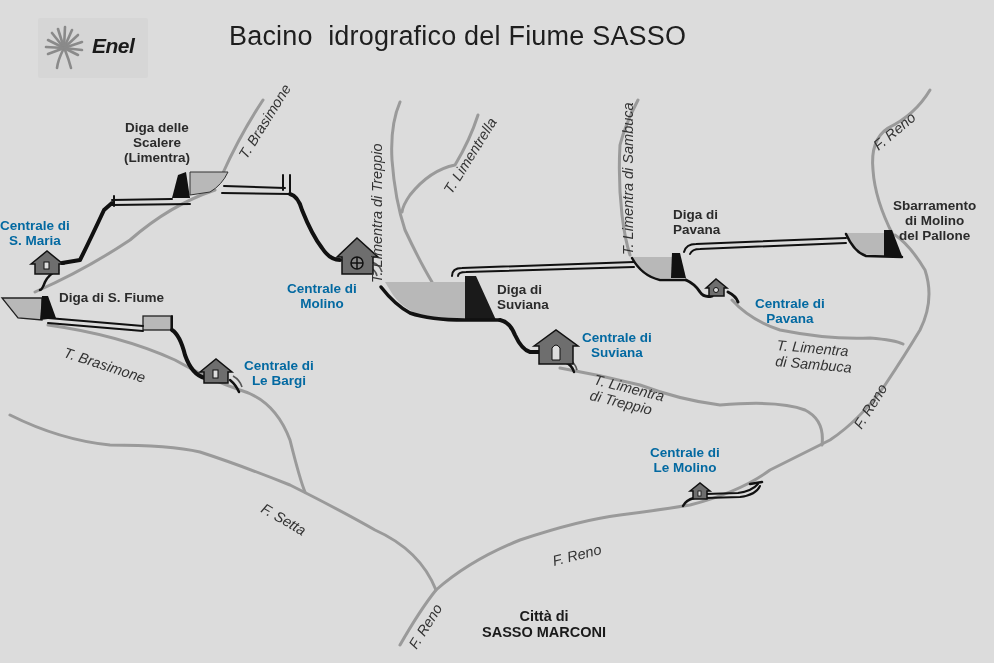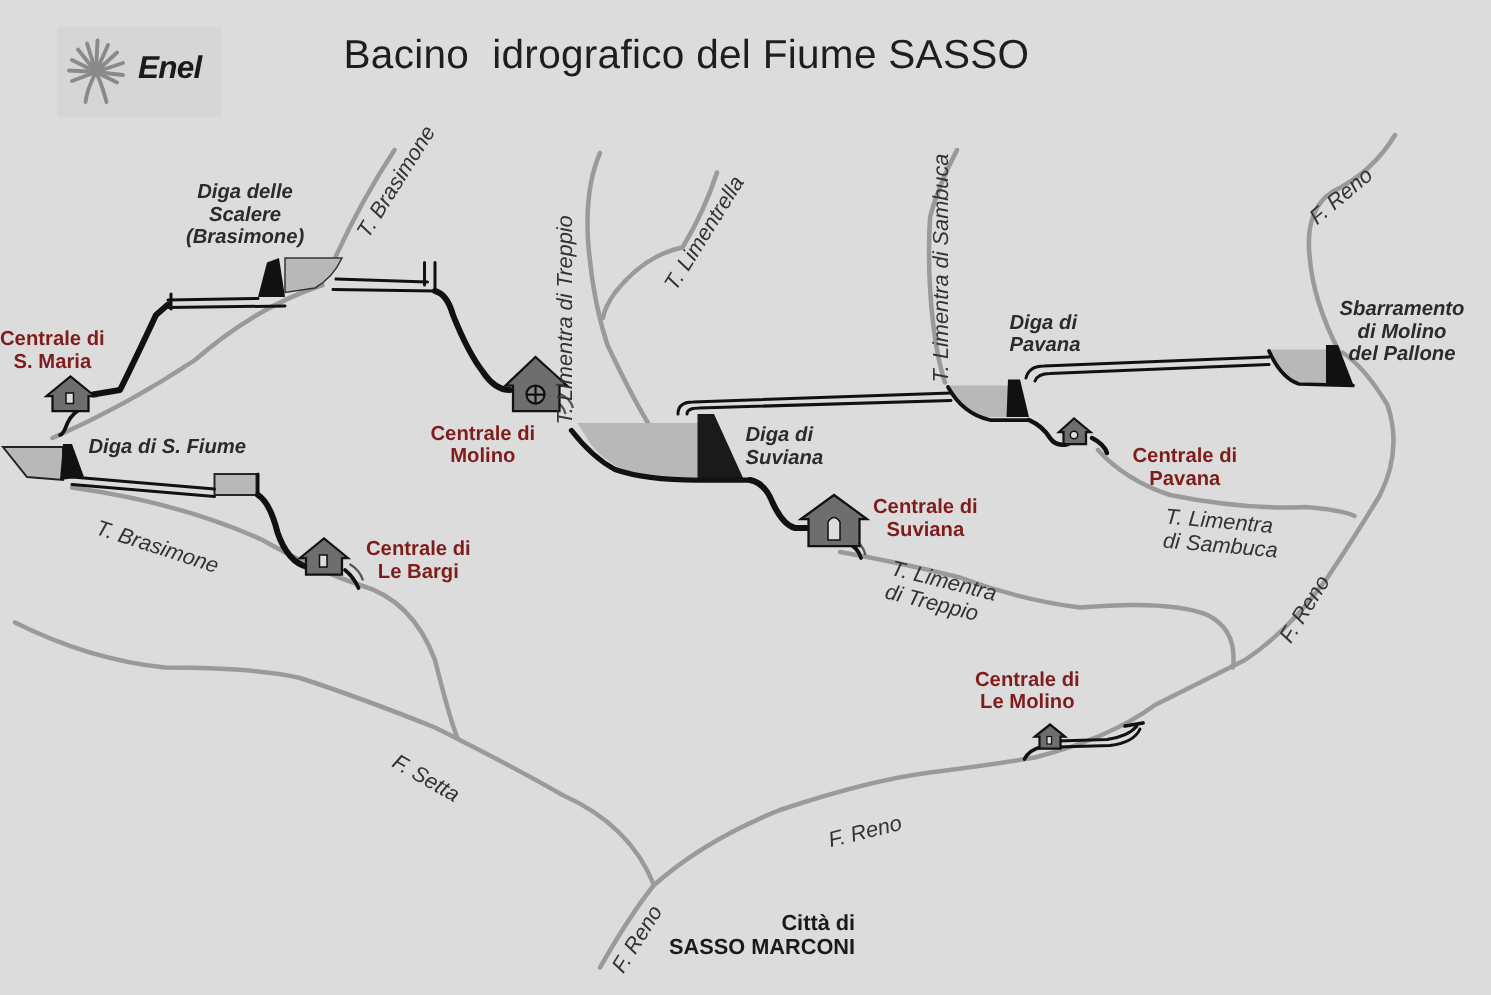--- a/index.html
+++ b/index.html
@@ -17,24 +17,24 @@
   .logo-text {
     position: absolute; left: 92px; top: 34px;
     font-size: 21px; font-weight: bold; font-style: italic; color: #1a1a1a;
     letter-spacing: -0.5px;
   }
   .title {
     position: absolute; left: 229px; top: 21px;
     font-size: 27px; color: #1e1e1e; white-space: pre; letter-spacing: 0.2px;
   }
   .lbl { position: absolute; white-space: nowrap; color: #2a2a2a; line-height: 1.1; }
-  .plant { font-weight: bold; font-size: 13.5px; text-align: center; color: #7f1d1d; }
-  .dam { font-weight: bold; font-style: italic; font-size: 13.5px; color: #2b2b2b; }
+  .plant { font-weight: bold; font-size: 13.5px; text-align: center; color: #0369a1; }
+  .dam { font-weight: bold; font-size: 13.5px; color: #2b2b2b; }
   .river { font-style: italic; font-size: 14.5px; color: #333; transform-origin: left center; }
-  .town { font-weight: bold; font-size: 14.5px; text-align: right; color: #1a1a1a; }
+  .town { font-weight: bold; font-size: 14.5px; text-align: center; color: #1a1a1a; margin-left: 36px; }
 </style>
 </head>
 <body>
 
 <div id="stage">
 
   <div class="logo-box">
     <svg width="56" height="56" viewBox="0 0 56 56" style="position:absolute;left:0;top:2px;">
       <g stroke="#8a8a8a" stroke-width="2.6" stroke-linecap="round" fill="none">
         <path d="M26 28 L8 27"></path>
@@ -173,21 +173,21 @@
     </g>
     <g>
       <path d="M690 491 L700 483 L710 491 L707 491 L707 499 L693 499 L693 491 Z" fill="#6e6e6e" stroke="#111" stroke-width="1.5"></path>
       <rect x="698" y="491" width="3" height="5" fill="#ddd" stroke="#111" stroke-width="0.8"></rect>
     </g>
   </svg>
 
   <div class="lbl dam" style="left:124px;top:121px;text-align:center;">
     <div>Diga delle</div>
     <div>Scalere</div>
-    <div>(Brasimone)</div>
+    <div>(Limentra)</div>
   </div>
   <div class="lbl dam" style="left:59px;top:291px;">Diga di S. Fiume</div>
   <div class="lbl dam" style="left:497px;top:283px;">
     <div>Diga di</div>
     <div>Suviana</div>
   </div>
   <div class="lbl dam" style="left:673px;top:208px;">
     <div>Diga di</div>
     <div>Pavana</div>
   </div>

